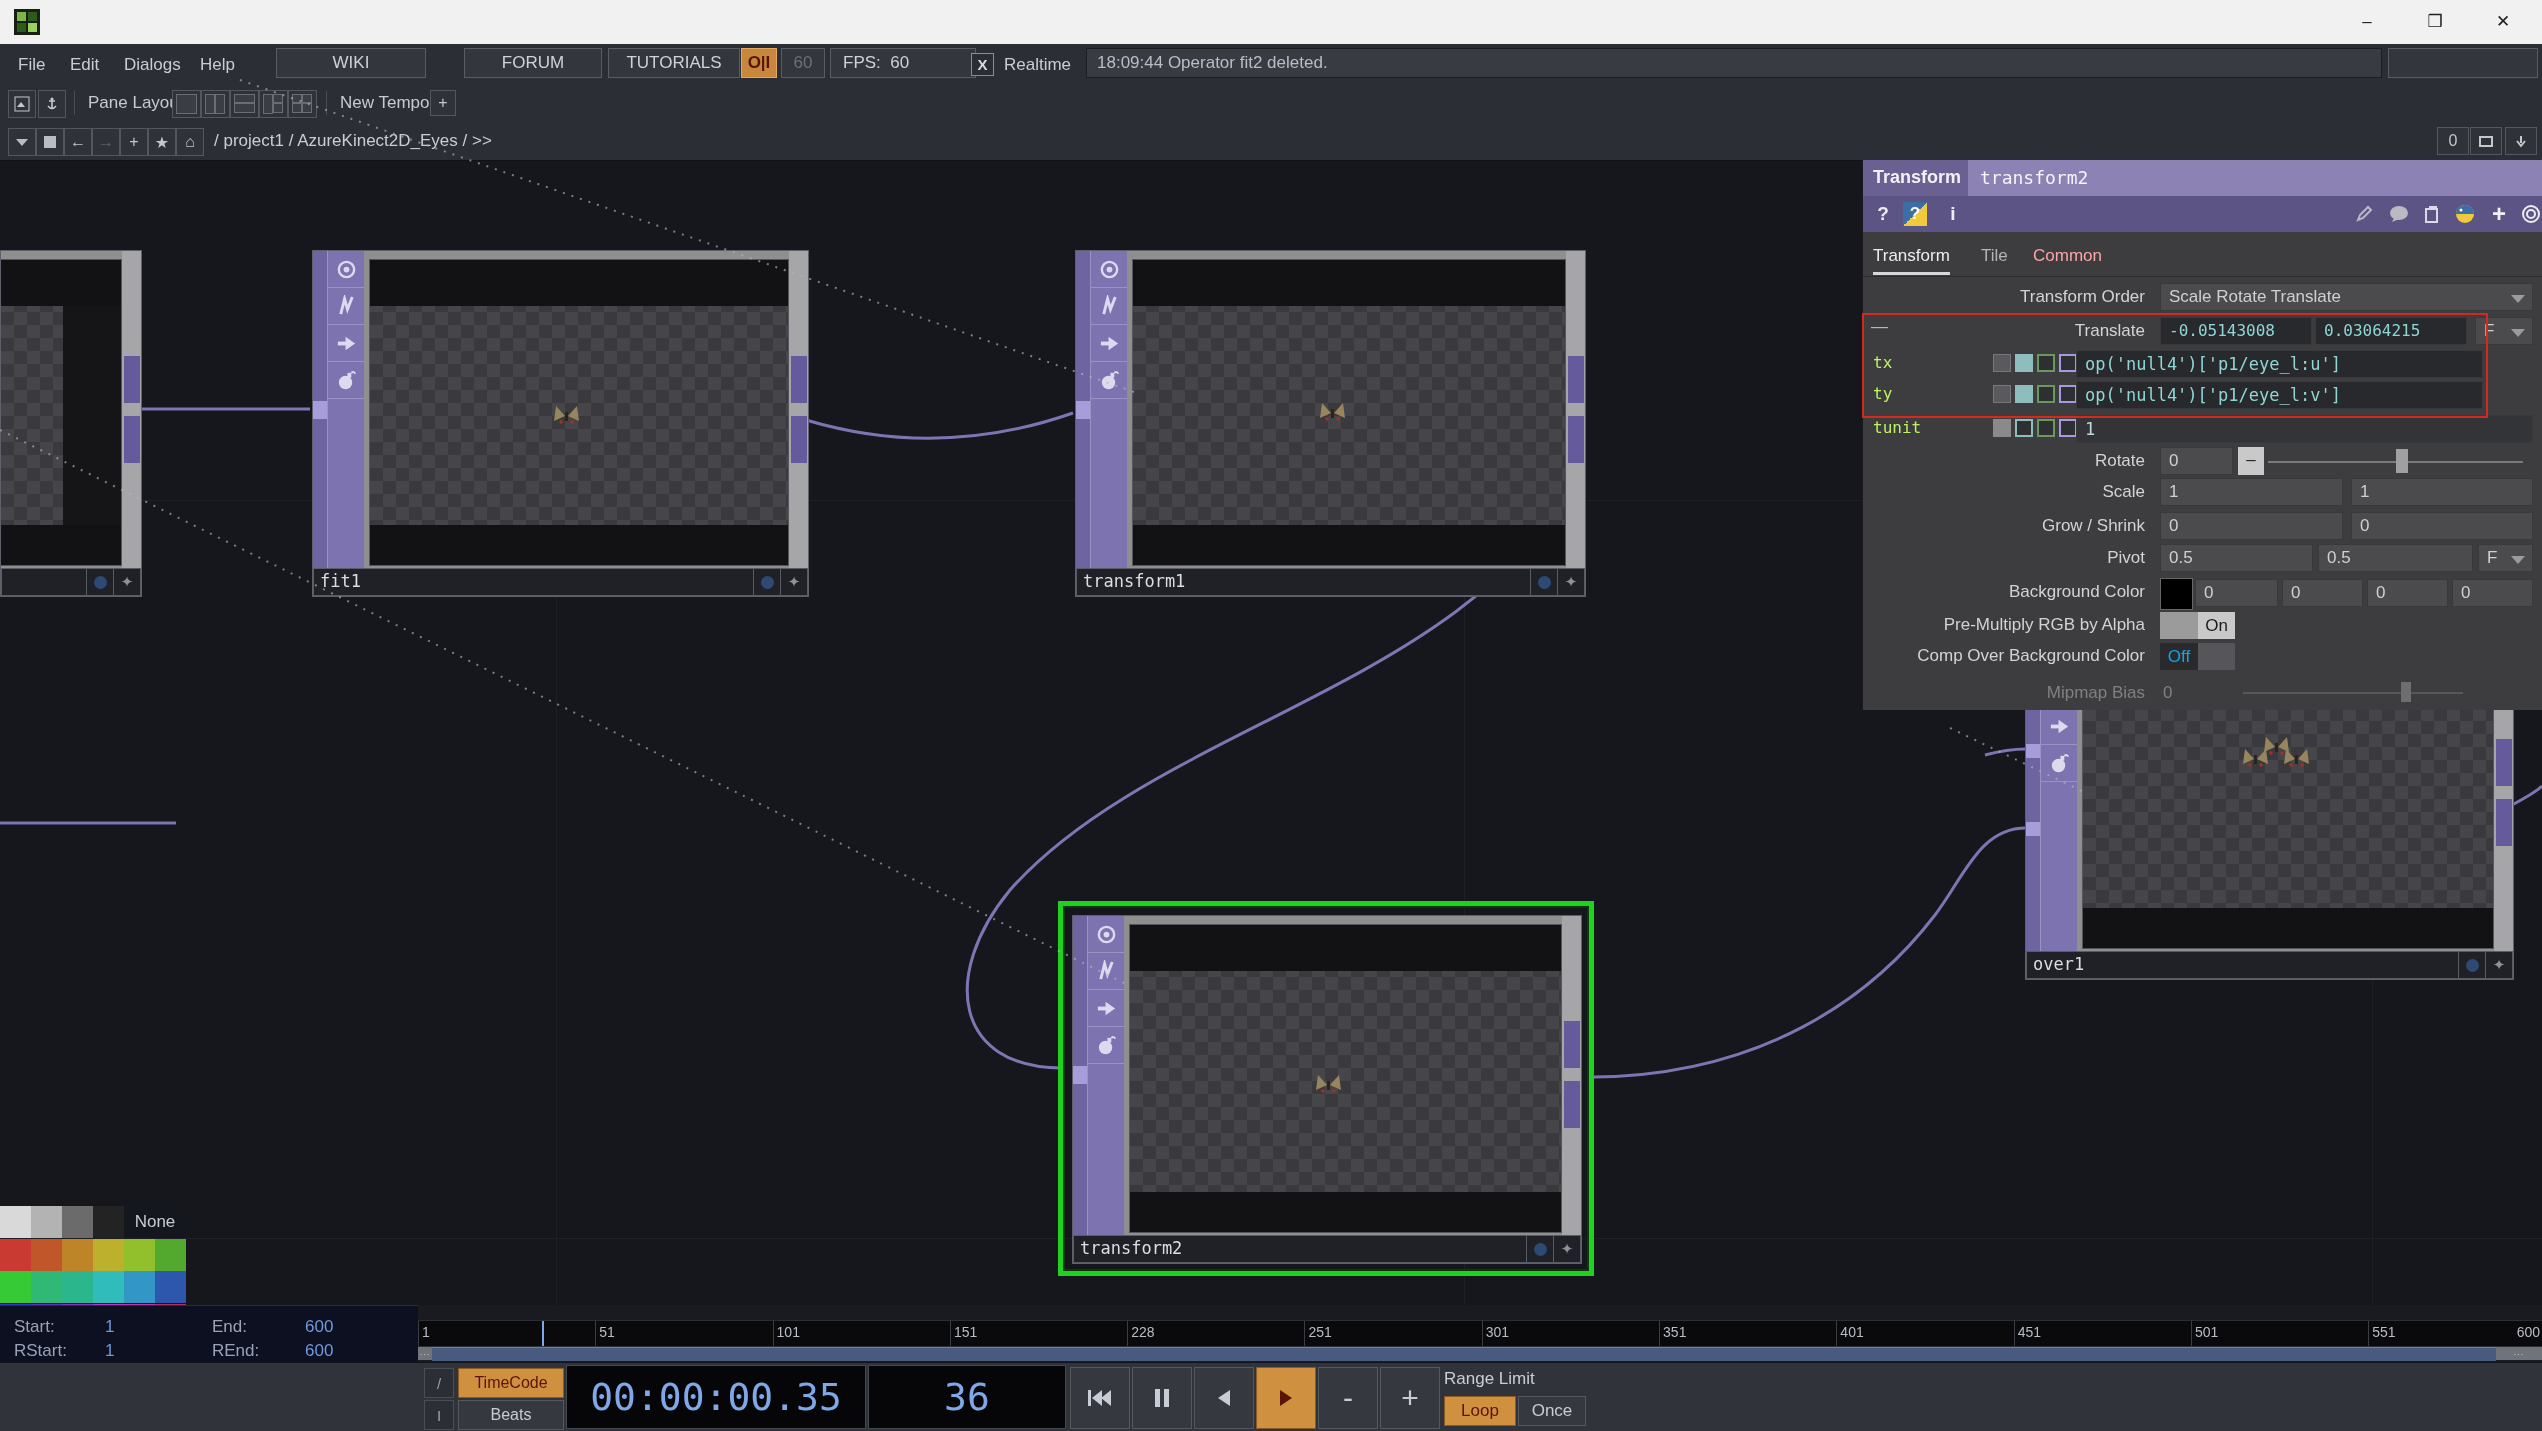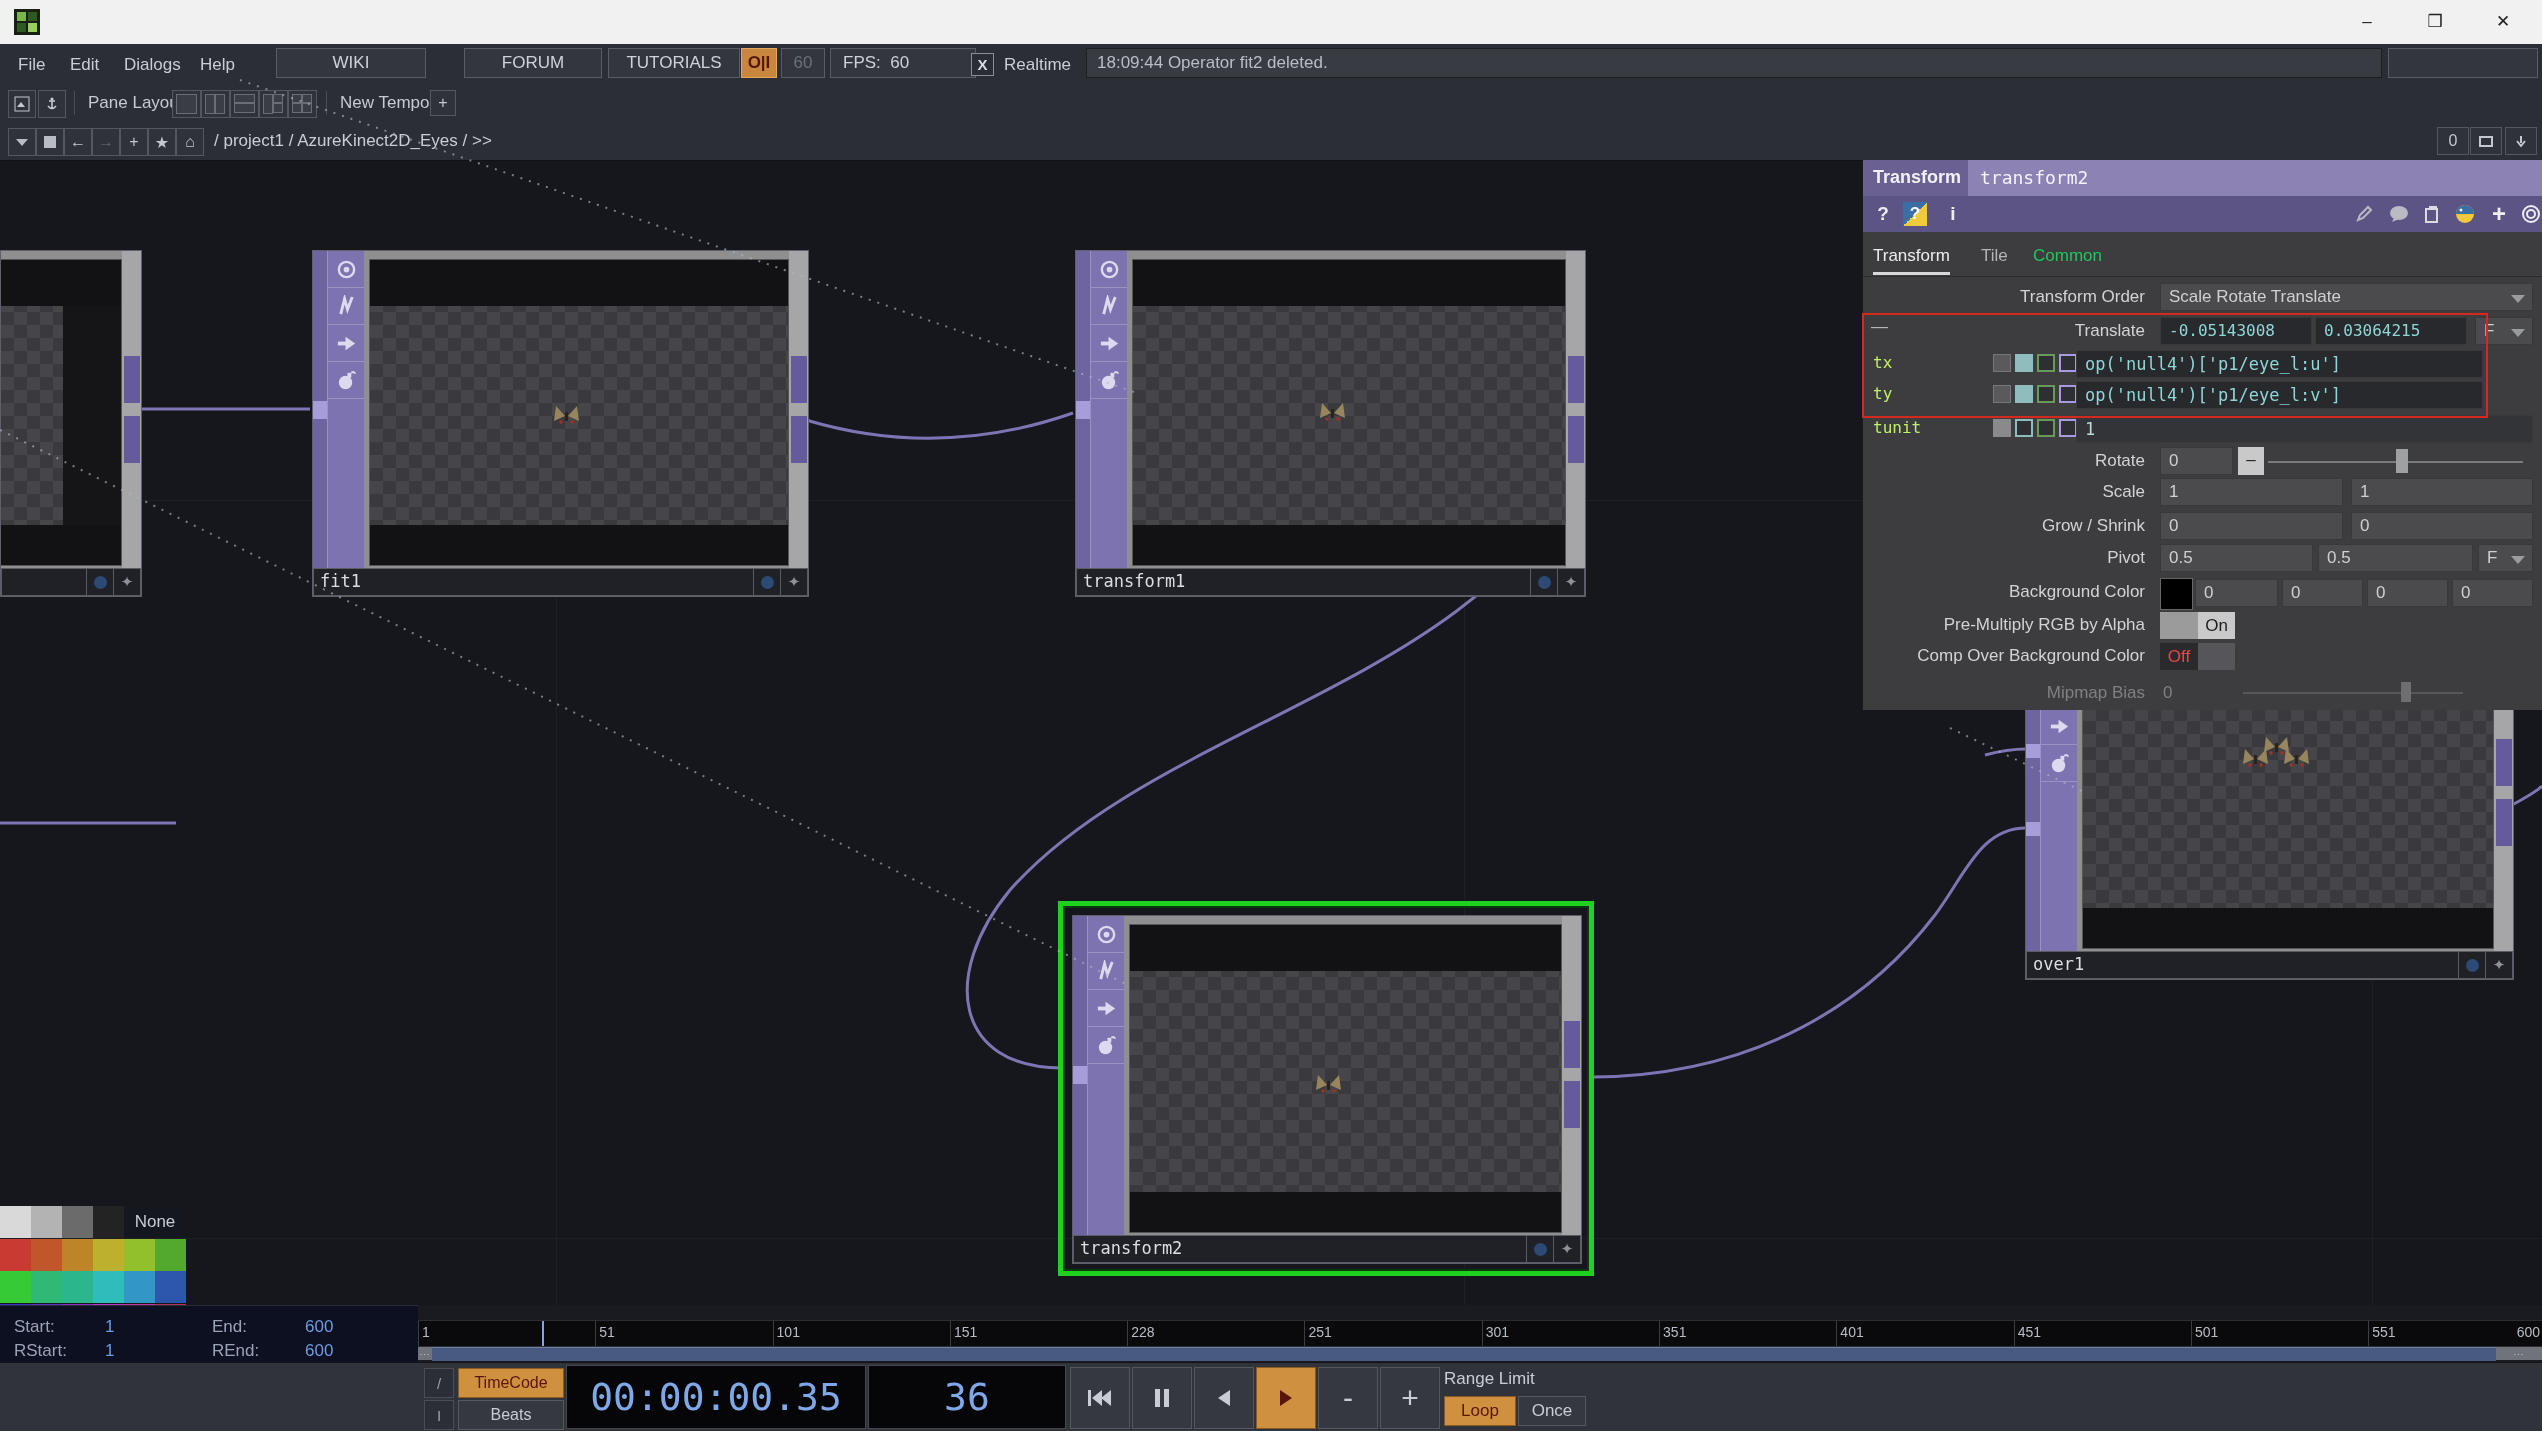--- a/index.html
+++ b/index.html
@@ -565,21 +565,21 @@
     <div class="abs hicon" style="left:624px;color:#f0f0f4;font-size:24px;font-weight:bold">+</div>
     <div class="abs hicon" style="left:656px">
         <svg width="20" height="20">
           <circle cx="10" cy="10" r="8" fill="none" stroke="#ececf2" stroke-width="2"></circle>
           <circle cx="10" cy="10" r="4" fill="none" stroke="#ececf2" stroke-width="2"></circle>
         </svg>
       </div>
 
     <div class="abs ptab" style="left:10px;color:#ececec;border-bottom:3px solid #d8d8d8;padding-bottom:6px">Transform</div>
     <div class="abs ptab" style="left:118px;color:#b4b4b4">Tile</div>
-    <div class="abs ptab" style="left:170px;color:#22c55e">Common</div>
+    <div class="abs ptab" style="left:170px;color:#fca5a5">Common</div>
     <div class="abs" style="left:0;top:116px;width:680px;height:1px;background:#2c2c2e"></div>
 
     <div class="abs prow-label" style="top:123px">Transform Order</div>
     <div class="abs pfield" style="left:297px;top:123px;width:373px">
       <span>Scale Rotate Translate</span><span class="caret"></span>
     </div>
 
     <div class="abs" style="left:8px;top:157px;color:#bbb">—</div>
     <div class="abs prow-label" style="top:157px">Translate</div>
     <div class="abs pfield dark" style="left:297px;top:157px;width:152px">-0.05143008</div>
@@ -641,21 +641,21 @@
     <div class="abs pfield" style="left:332px;top:419px;width:83px">0</div>
     <div class="abs pfield" style="left:419px;top:419px;width:81px">0</div>
     <div class="abs pfield" style="left:504px;top:419px;width:81px">0</div>
     <div class="abs pfield" style="left:589px;top:419px;width:81px">0</div>
 
     <div class="abs prow-label" style="top:451px">Pre-Multiply RGB by Alpha</div>
     <div class="abs" style="left:297px;top:452px;width:38px;height:27px;background:#9b9b9b"></div>
     <div class="abs" style="left:335px;top:452px;width:37px;height:27px;background:#c9c9c9;color:#1e1e1e;text-align:center;line-height:27px">On</div>
 
     <div class="abs prow-label" style="top:482px">Comp Over Background Color</div>
-    <div class="abs" style="left:297px;top:483px;width:38px;height:27px;background:#2a2a2c;color:#ef4444;text-align:center;line-height:27px">Off</div>
+    <div class="abs" style="left:297px;top:483px;width:38px;height:27px;background:#2a2a2c;color:#0ea5e9;text-align:center;line-height:27px">Off</div>
     <div class="abs" style="left:335px;top:483px;width:37px;height:27px;background:#55555a"></div>
 
     <div class="abs prow-label" style="top:519px;color:#808083">Mipmap Bias</div>
     <div class="abs" style="left:300px;top:519px;height:28px;line-height:28px;color:#808083">0</div>
     <div class="abs" style="left:380px;top:532px;width:220px;height:2px;background:#58585a"></div>
     <div class="abs" style="left:538px;top:522px;width:10px;height:20px;background:#6e6e70"></div>
   </div>
 
   <div id="redrect" class="abs"></div>
 

